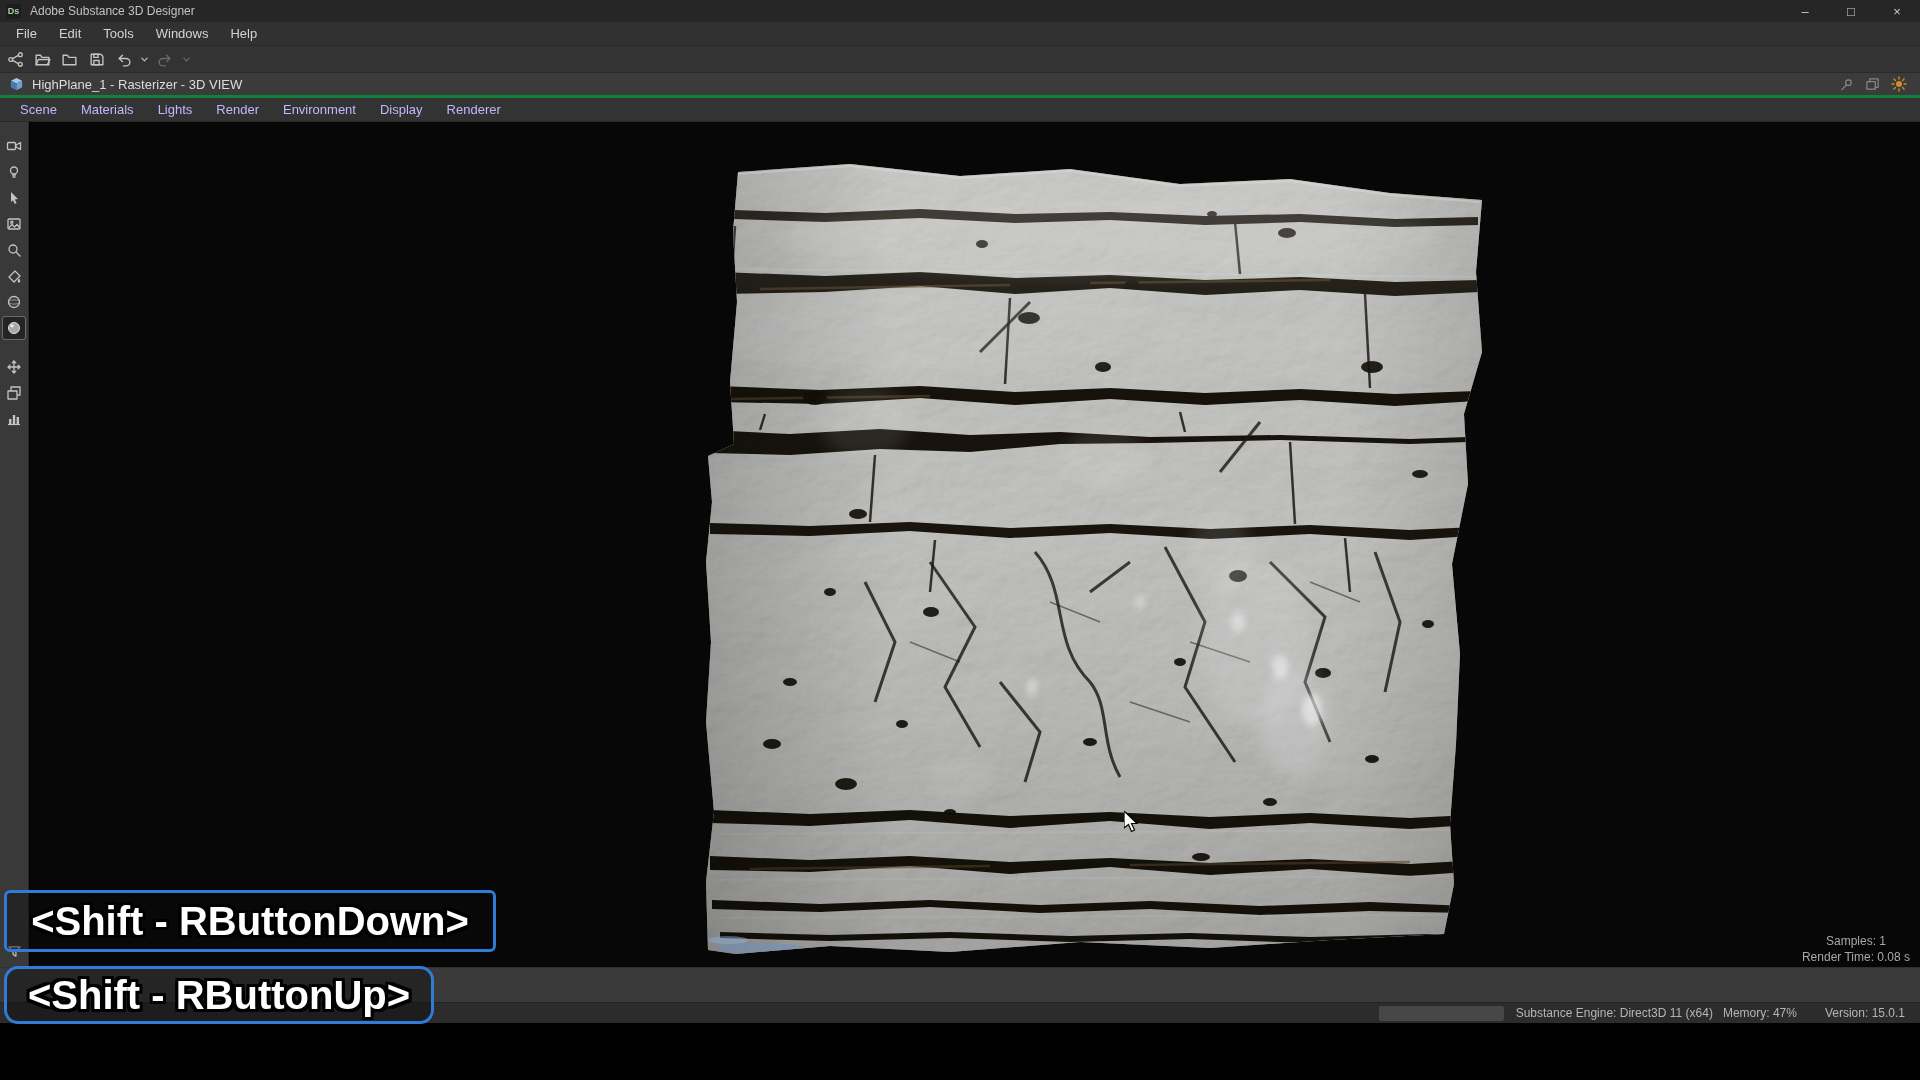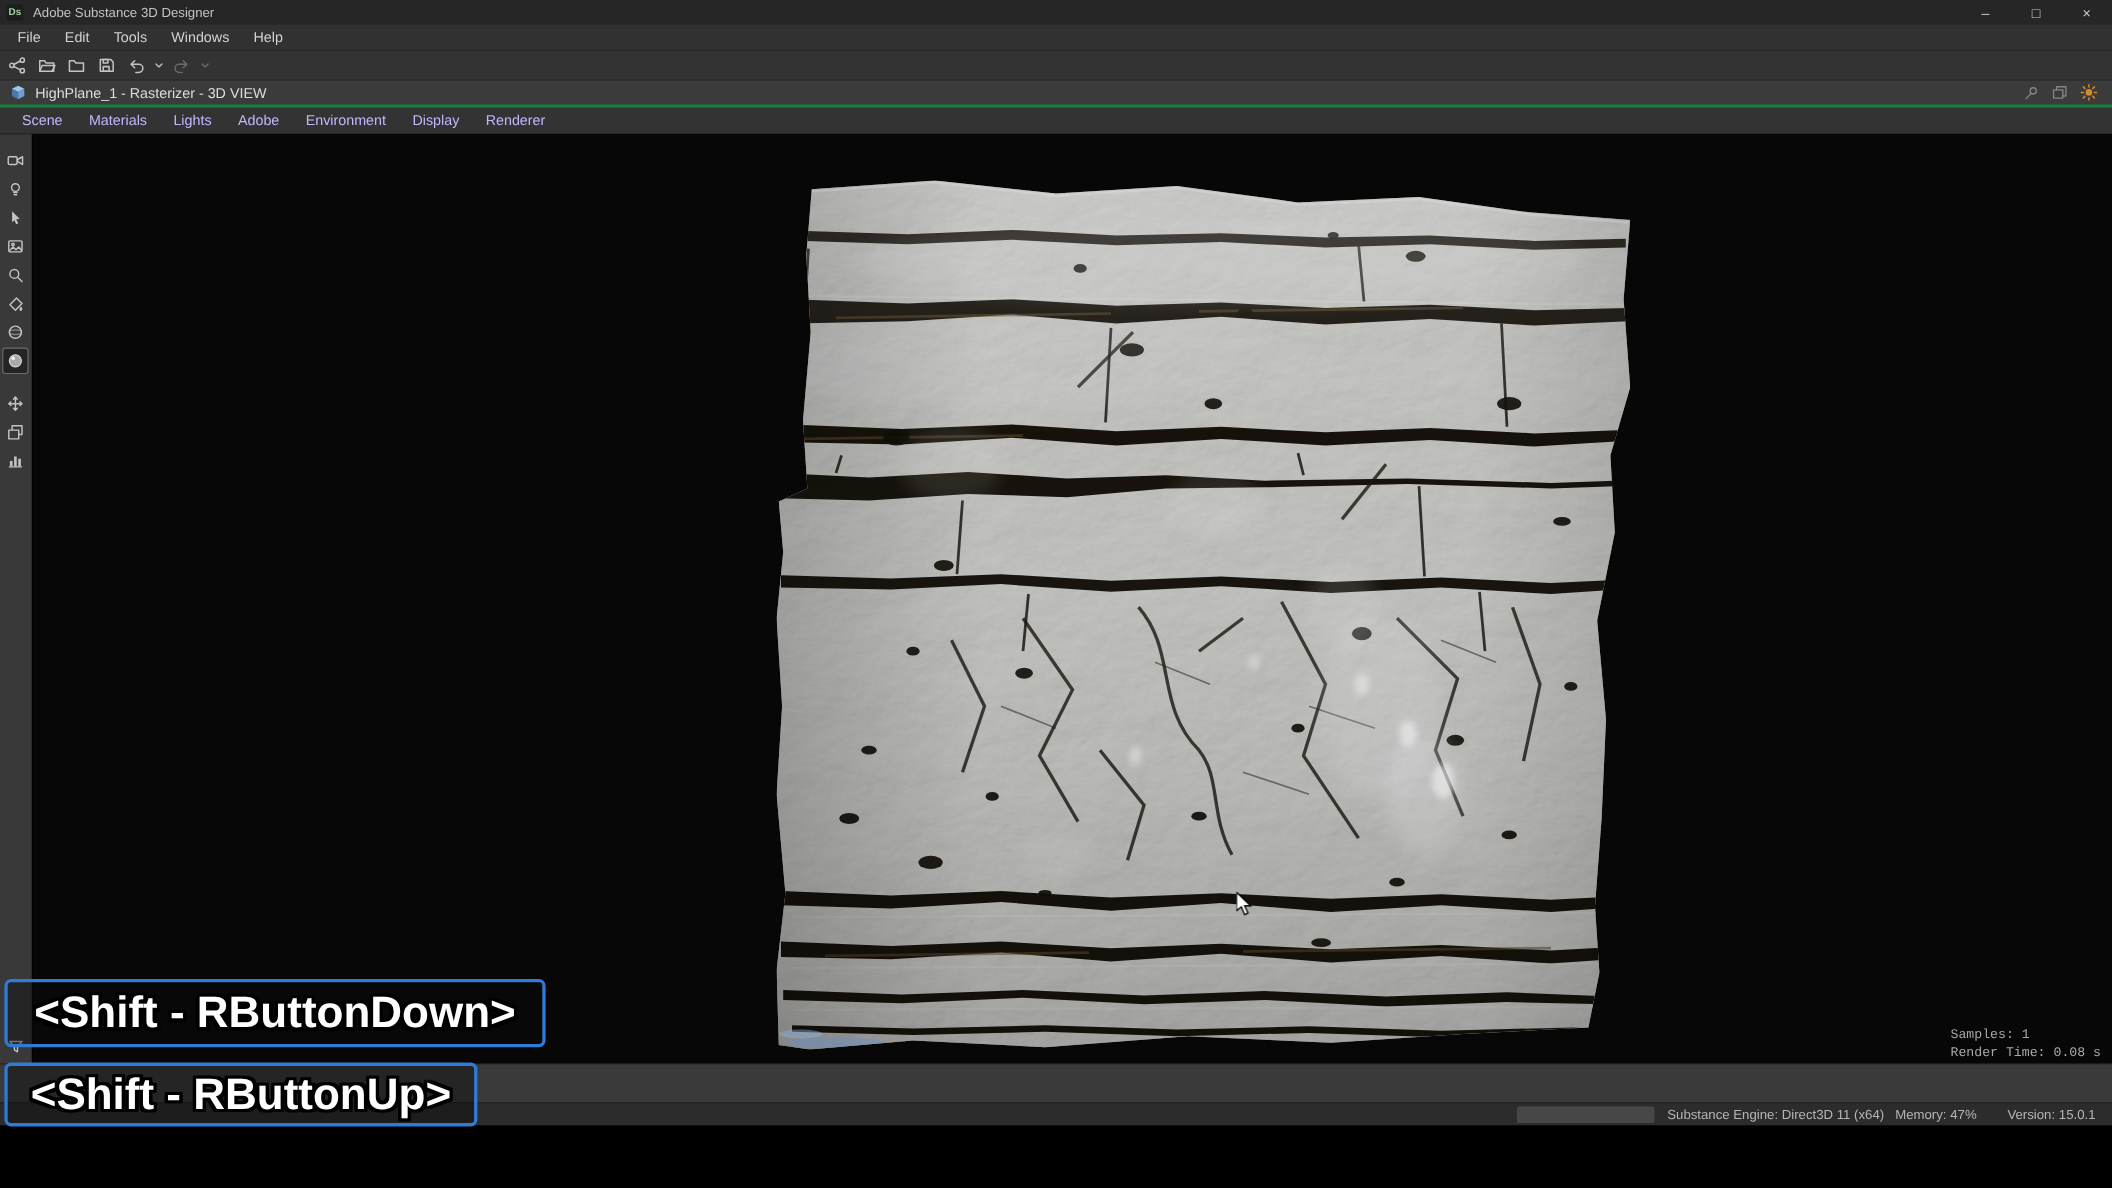--- a/index.html
+++ b/index.html
@@ -34,34 +34,34 @@
   .vmenu-item{padding:0 12px;font-size:13px;color:#c4b5fd;line-height:24px;}
 
   
   .workspace{position:absolute;top:122px;left:0;width:1920px;height:845px;}
   .side-toolbar{position:absolute;left:0;top:0;width:29px;height:100%;background:#393939;border-right:1px solid #2b2b2b;display:flex;flex-direction:column;align-items:center;padding-top:13px;gap:4px;box-sizing:border-box;}
   .sbtn{width:22px;height:22px;display:flex;align-items:center;justify-content:center;border-radius:2px;flex:0 0 auto;}
   .sbtn.active{background:#242424;outline:1px solid #6a6a6a;}
   .sbtn.group2{margin-top:13px;}
   .sbtn.bottom{margin-top:auto;margin-bottom:5px;}
   .viewport{position:absolute;left:30px;top:0;width:1890px;height:845px;background:#070707;overflow:hidden;}
-  .render-stats{position:absolute;right:10px;bottom:2px;text-align:left;font-size:12px;color:#a4a9a9;line-height:16px;font-family:Liberation Mono, monospace;}
+  .render-stats{position:absolute;right:10px;bottom:2px;text-align:center;font-size:12px;color:#a4a9a9;line-height:16px;}
 
   
   .dock-band{position:absolute;top:967px;height:35px;width:100%;background:#3a3a3a;border-top:1px solid #303030;}
   .statusbar{position:absolute;top:1002px;height:21px;width:100%;background:#2c2c2c;border-top:1px solid #242424;display:flex;align-items:center;justify-content:flex-end;padding-right:15px;box-sizing:border-box;font-size:12px;color:#b5b5b5;}
   .progress{width:125px;height:15px;background:#474747;border-radius:2px;margin-right:12px;}
   .sb-mem{margin-left:10px;}
   .sb-ver{margin-left:28px;}
   .bottom-void{position:absolute;top:1035px;height:45px;width:100%;background:#000;}
 
   
   .event-overlay{position:absolute;border:3px solid #2e7bd8;border-radius:6px;background:rgba(10,10,10,.42);display:flex;align-items:center;justify-content:center;box-sizing:border-box;}
   .event-overlay.one{left:4px;top:890px;width:492px;height:62px;text-align:center;}
-  .event-overlay.two{left:4px;top:966px;width:430px;height:58px;}
+  .event-overlay.two{left:4px;top:966px;width:430px;height:58px;border-radius:14px;}
   .event-overlay span{font-weight:bold;font-size:40px;color:#fff;white-space:nowrap;
     text-shadow:-3px -3px 0 #000,3px -3px 0 #000,-3px 3px 0 #000,3px 3px 0 #000,-3px 0 0 #000,3px 0 0 #000,0 -3px 0 #000,0 3px 0 #000;}
 
   
   .ic{stroke:#c3c3c3;fill:none;stroke-width:1.3;stroke-linecap:round;stroke-linejoin:round;display:block;}
   .cursor{position:absolute;left:1124px;top:811px;z-index:50;}
 </style>
 </head>
 <body>
 
@@ -160,21 +160,21 @@
             <path d="M8 1v2M8 13v2M1 8h2M13 8h2M3 3l1.4 1.4M11.6 11.6L13 13M13 3l-1.4 1.4M4.4 11.6L3 13"></path>
           </g>
       </svg>
     </div>
   </div>
 
   <nav class="view-menubar">
     <span class="vmenu-item">Scene</span>
     <span class="vmenu-item">Materials</span>
     <span class="vmenu-item">Lights</span>
-    <span class="vmenu-item">Adobe</span>
+    <span class="vmenu-item">Render</span>
     <span class="vmenu-item">Environment</span>
     <span class="vmenu-item">Display</span>
     <span class="vmenu-item">Renderer</span>
   </nav>
 
   <div class="workspace">
 
     <div class="side-toolbar">
       <div class="sbtn">
         <svg class="ic" width="16" height="16" viewBox="0 0 16 16">

